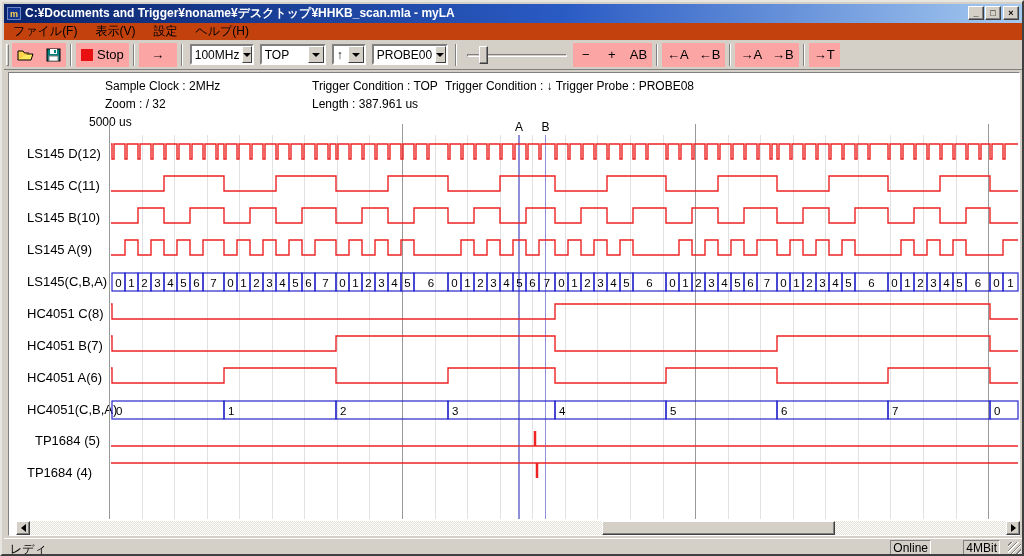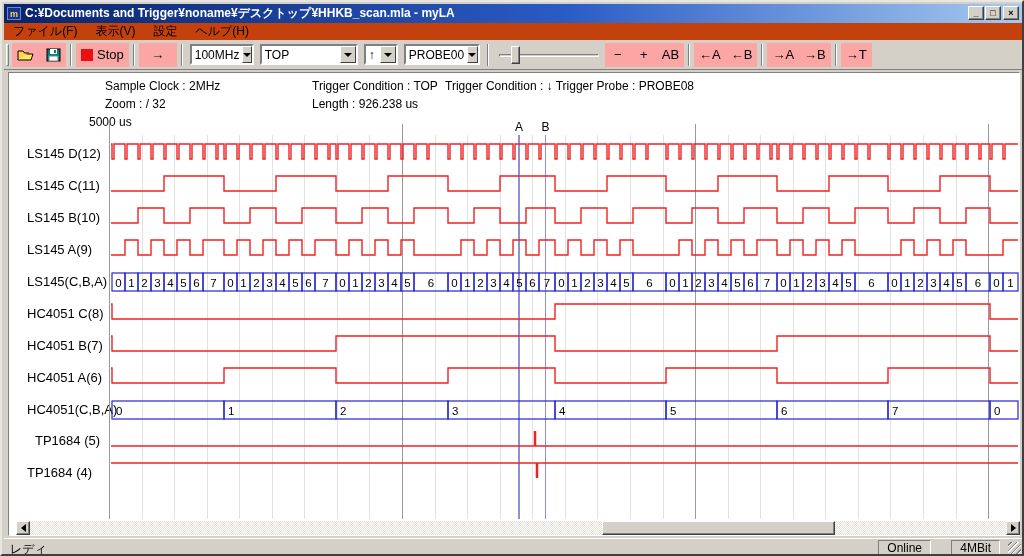--- a/index.html
+++ b/index.html
@@ -70,21 +70,21 @@
   .sbtn .tri { width:0; height:0; border:4px solid transparent; }
   #sb-left .tri { border-right:5px solid #000; margin-left:-4px; }
   #sb-right .tri { border-left:5px solid #000; margin-right:-4px; }
   #sb-thumb { position:absolute; top:0; height:14px; background:#d4d0c8;
     border:1px solid; border-color:#fff #404040 #404040 #fff;
     box-shadow:inset -1px -1px 0 #808080; }
   
   #statusbar { left:2px; top:536px; width:1018px; height:17px; background:#d4d0c8;
     border-top:1px solid #fff; font-size:12px; }
   #status-msg { position:absolute; left:6px; top:2px; }
-  .status-cell { position:absolute; top:1px; height:15px; padding:0 8px; font-size:12px;
+  .status-cell { position:absolute; top:1px; height:15px; padding:0 2px; font-size:12px;
     border:1px solid; border-color:#808080 #fff #fff #808080; }
   #grip-resize { position:absolute; right:1px; top:3px; width:13px; height:13px;
     background:repeating-linear-gradient(135deg,transparent 0 2px,#808080 2px 3px,#fff 3px 4px); }
 </style>
 </head>
 <body>
 
 <div class="abs" id="titlebar">
   <div id="app-icon">m</div>
   <div id="title-text">C:¥Documents and Trigger¥noname¥デスクトップ¥HHKB_scan.mla - myLA</div>
@@ -123,21 +123,21 @@
     <span id="stop-square"></span>
     <span>Stop</span>
   </div>
   <div class="tsep"></div>
   <div class="tbtn" style="min-width:38px">→</div>
   <div class="tsep"></div>
   <div class="combo" style="width:64px">
     <span class="val">100MHz</span>
     <span class="drop"></span>
   </div>
-  <div class="combo" style="width:98px">
+  <div class="combo" style="width:66px">
     <span class="val">TOP</span>
     <span class="drop"></span>
   </div>
   <div class="combo" style="width:34px">
     <span class="val">↑</span>
     <span class="drop"></span>
   </div>
   <div class="combo" style="width:76px">
     <span class="val">PROBE00</span>
     <span class="drop"></span>
@@ -158,21 +158,21 @@
   <div class="tbtn">→B</div>
   <div class="tsep"></div>
   <div class="tbtn">→T</div>
 </div>
 
 <div class="abs" id="client"></div>
 
 <div class="info" style="left:103px; top:77px;">Sample Clock : 2MHz</div>
 <div class="info" style="left:103px; top:95px;">Zoom : /  32</div>
 <div class="info" style="left:310px; top:77px;">Trigger Condition : TOP</div>
-<div class="info" style="left:310px; top:95px;">Length : 926.238 us</div>
+<div class="info" style="left:310px; top:95px;">Length : 387.961 us</div>
 <div class="info" style="left:443px; top:77px;">Trigger Condition : ↓  Trigger Probe : PROBE08</div>
 <div class="info" style="left:87px;  top:113px;">5000 us</div>
 
 <div id="chan-labels">
     <div class="chan-label" style="top: 144px;">LS145 D(12)</div>
     <div class="chan-label" style="top: 176px;">LS145 C(11)</div>
     <div class="chan-label" style="top: 208px;">LS145 B(10)</div>
     <div class="chan-label" style="top: 240px;">LS145 A(9)</div>
     <div class="chan-label" style="top: 272px;">LS145(C,B,A)</div>
     <div class="chan-label" style="top: 304px;">HC4051 C(8)</div>

